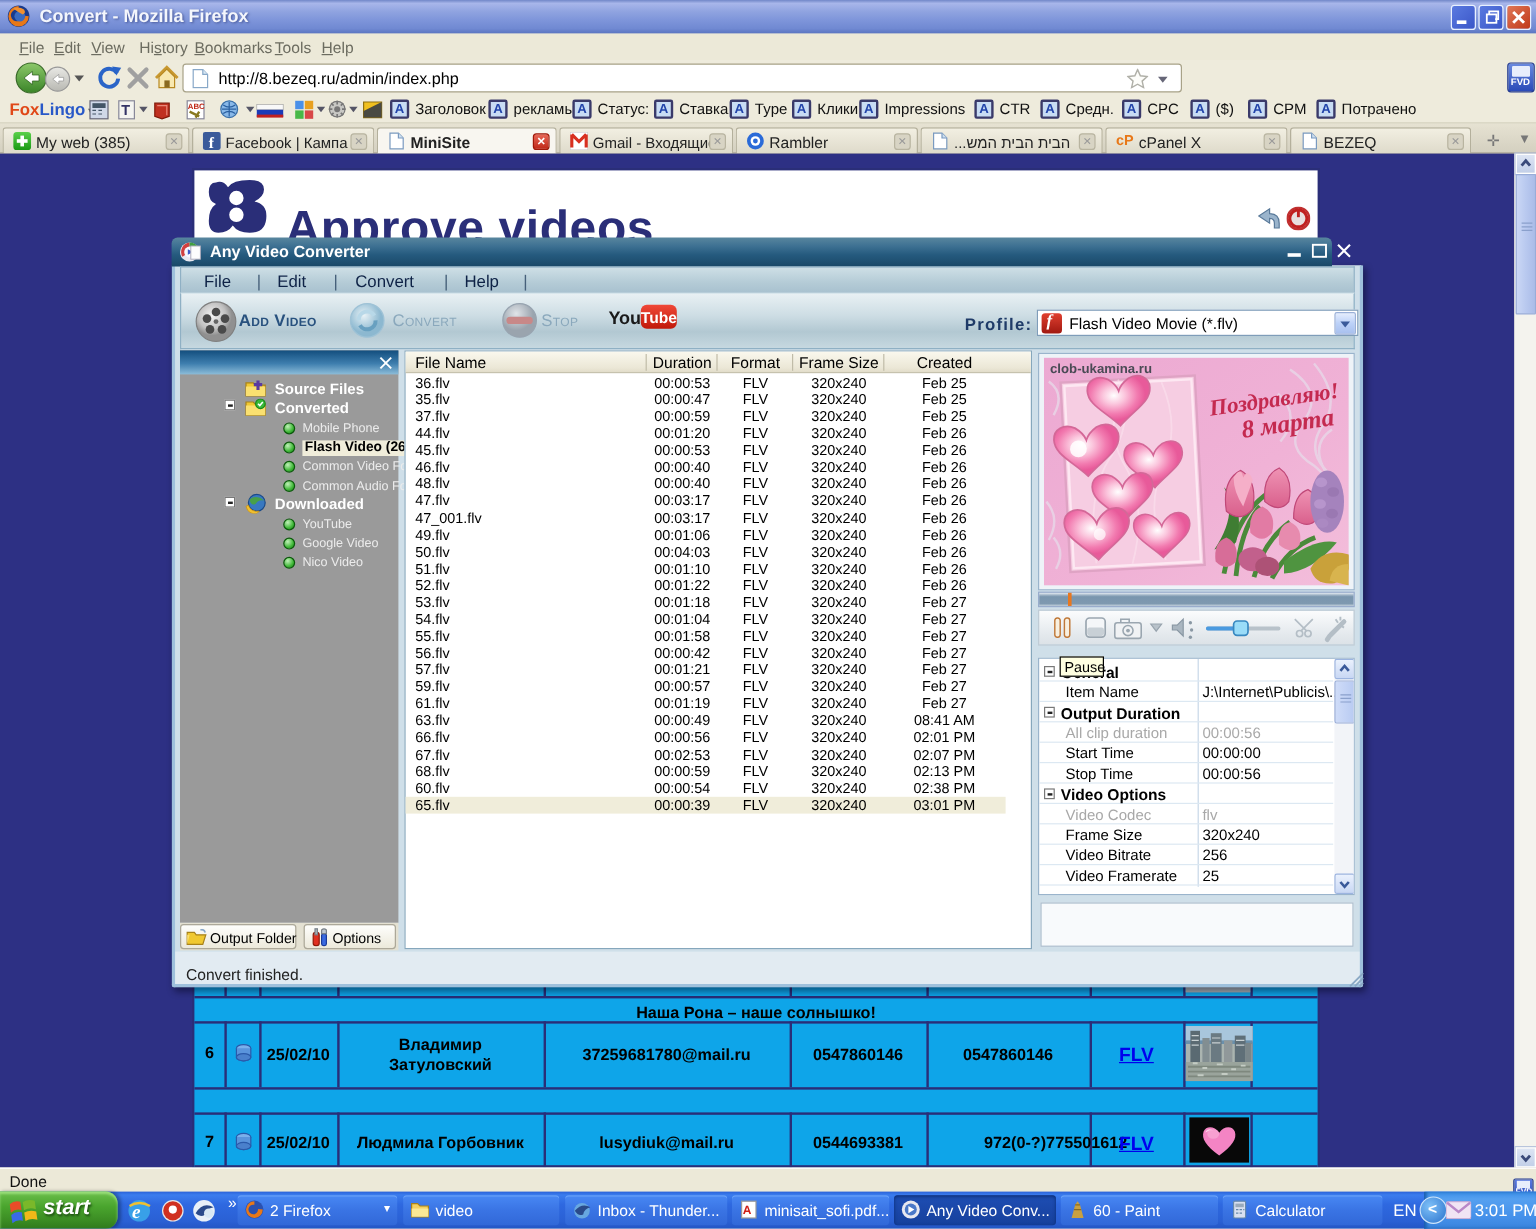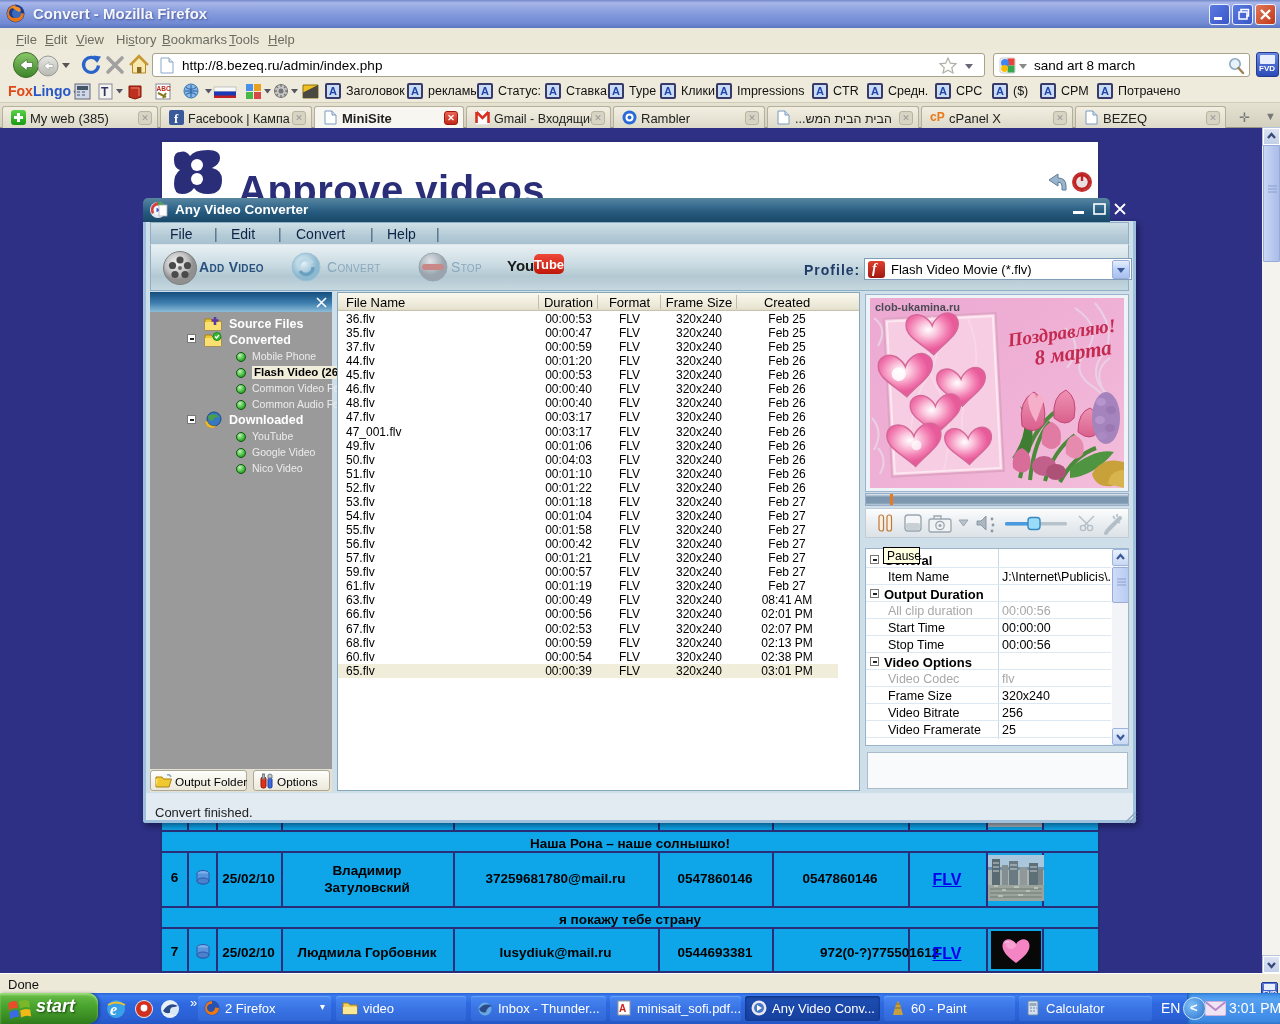--- a/index.html
+++ b/index.html
@@ -142,37 +142,20 @@
         </svg>
       <span style="position:absolute;left:29px;top:4px;font-size:13.5px;color:#000;">http://8.bezeq.ru/admin/index.php</span>
       <svg class="abs" style="left:786px;top:3px;" width="18" height="17" viewBox="0 0 18 17">
           <path d="M9 1 L11.3 6.2 L17 6.8 L12.8 10.6 L14 16 L9 13.2 L4 16 L5.2 10.6 L1 6.8 L6.7 6.2 Z" fill="#fdfdfa" stroke="#b0b0a8" stroke-width="1.2"></path>
         </svg>
       <path>
       <svg class="abs" style="left:810px;top:8px;" width="12" height="8">
             <path d="M2 2 L10 2 L6 7 Z" fill="#667"></path>
           </svg>
     </path></div>
-    <div id="ffsearch">
-      <svg class="abs" style="left:5px;top:3px;" width="17" height="17" viewBox="0 0 17 17">
-        <rect x="1" y="1" width="15" height="15" rx="2" fill="#fff" stroke="#ccc"></rect>
-        <rect x="8.5" y="1.5" width="7" height="7" fill="#ea4335"></rect>
-          <rect x="8.5" y="8.5" width="7" height="7" fill="#34a853"></rect>
-        <circle cx="6" cy="6" r="4" fill="#4285f4"></circle>
-          <circle cx="5.5" cy="11.5" r="3.4" fill="#fbbc05"></circle>
-      </svg>
-      <svg class="abs" style="left:24px;top:9px;" width="10" height="7">
-          <path d="M1 1 L9 1 L5 6 Z" fill="#888"></path>
-        </svg>
-      <span style="position:absolute;left:40px;top:4px;font-size:13.5px;color:#000;">sand art 8 march</span>
-      <svg class="abs" style="left:233px;top:3px;" width="18" height="18" viewBox="0 0 18 18">
-        <circle cx="8" cy="7" r="5.2" fill="#e8f2fa" stroke="#8aa8c0" stroke-width="1.6"></circle>
-        <path d="M11.5 11 L16 16" stroke="#a08050" stroke-width="2.4" stroke-linecap="round"></path>
-      </svg>
-    </div>
     <div class="abs" style="left:1256px;top:2px;width:23px;height:25px;background:linear-gradient(180deg,#6a8ae0,#2a4ab8);border:1px solid #223a90;border-radius:3px;">
       <div style="position:absolute;left:3px;top:2px;width:15px;height:9px;background:#e8eefc;border-radius:1px;"></div>
       <span style="position:absolute;left:2px;top:11px;font-size:8px;font-weight:bold;color:#fff;">FVD</span>
     </div>
   </div>
   <div id="foxbar" class="abs">
     <span class="fxitem" style="left:8px;top:3px;font-size:14px;font-weight:bold;"><span style="color:#e04818;">Fox</span><span style="color:#2858c8;">Lingo</span><span style="color:#555;font-size:10px;"> ▾</span></span>
     <svg class="abs" style="left:72px;top:3px" width="250" height="17">
       <rect x="3" y="1" width="15" height="15" fill="#d0d8e8" stroke="#667"></rect>
         <rect x="5" y="3" width="11" height="4" fill="#456"></rect>
@@ -368,21 +351,20 @@
           <rect x="32" y="12" width="7" height="20" fill="#90989a"></rect>
         <rect x="41" y="8" width="9" height="24" fill="#5f6f78"></rect>
           <rect x="50" y="14" width="5" height="18" fill="#7a868a"></rect>
         <path d="M5 8 h6 M5 12 h6 M5 16 h6 M22 10 h7 M22 14 h7 M42 12 h7 M42 16 h7" stroke="#c8d0d2" stroke-width="1"></path>
         <rect x="0" y="30" width="56" height="16" fill="#9aa49c"></rect>
         <path d="M2 34 h52 M2 38 h52 M2 42 h52" stroke="#7e887e" stroke-width="1.6"></path>
         <path d="M6 31 h4 M14 35 h4 M26 32 h5 M38 36 h4 M46 33 h4 M10 41 h5 M30 40 h5" stroke="#c4ccc4" stroke-width="1.6"></path>
       </svg>
       <div class="hline" style="left:0;top:86px;width:936px;"></div>
 
-      <div class="cellt" style="left:0;top:92px;width:936px;font-size:13.5px;">я покажу тебе страну</div>
       <div class="hline" style="left:0;top:107px;width:936px;"></div>
         <div class="hline" style="left:0;top:151px;width:936px;"></div>
 
       <div class="vline" style="left:25px;top:107px;height:46px;"></div>
       <div class="vline" style="left:54px;top:107px;height:46px;"></div>
       <div class="vline" style="left:119px;top:107px;height:46px;"></div>
       <div class="vline" style="left:291px;top:107px;height:46px;"></div>
       <div class="vline" style="left:496px;top:107px;height:46px;"></div>
       <div class="vline" style="left:610px;top:107px;height:46px;"></div>
       <div class="vline" style="left:746px;top:107px;height:46px;"></div>

